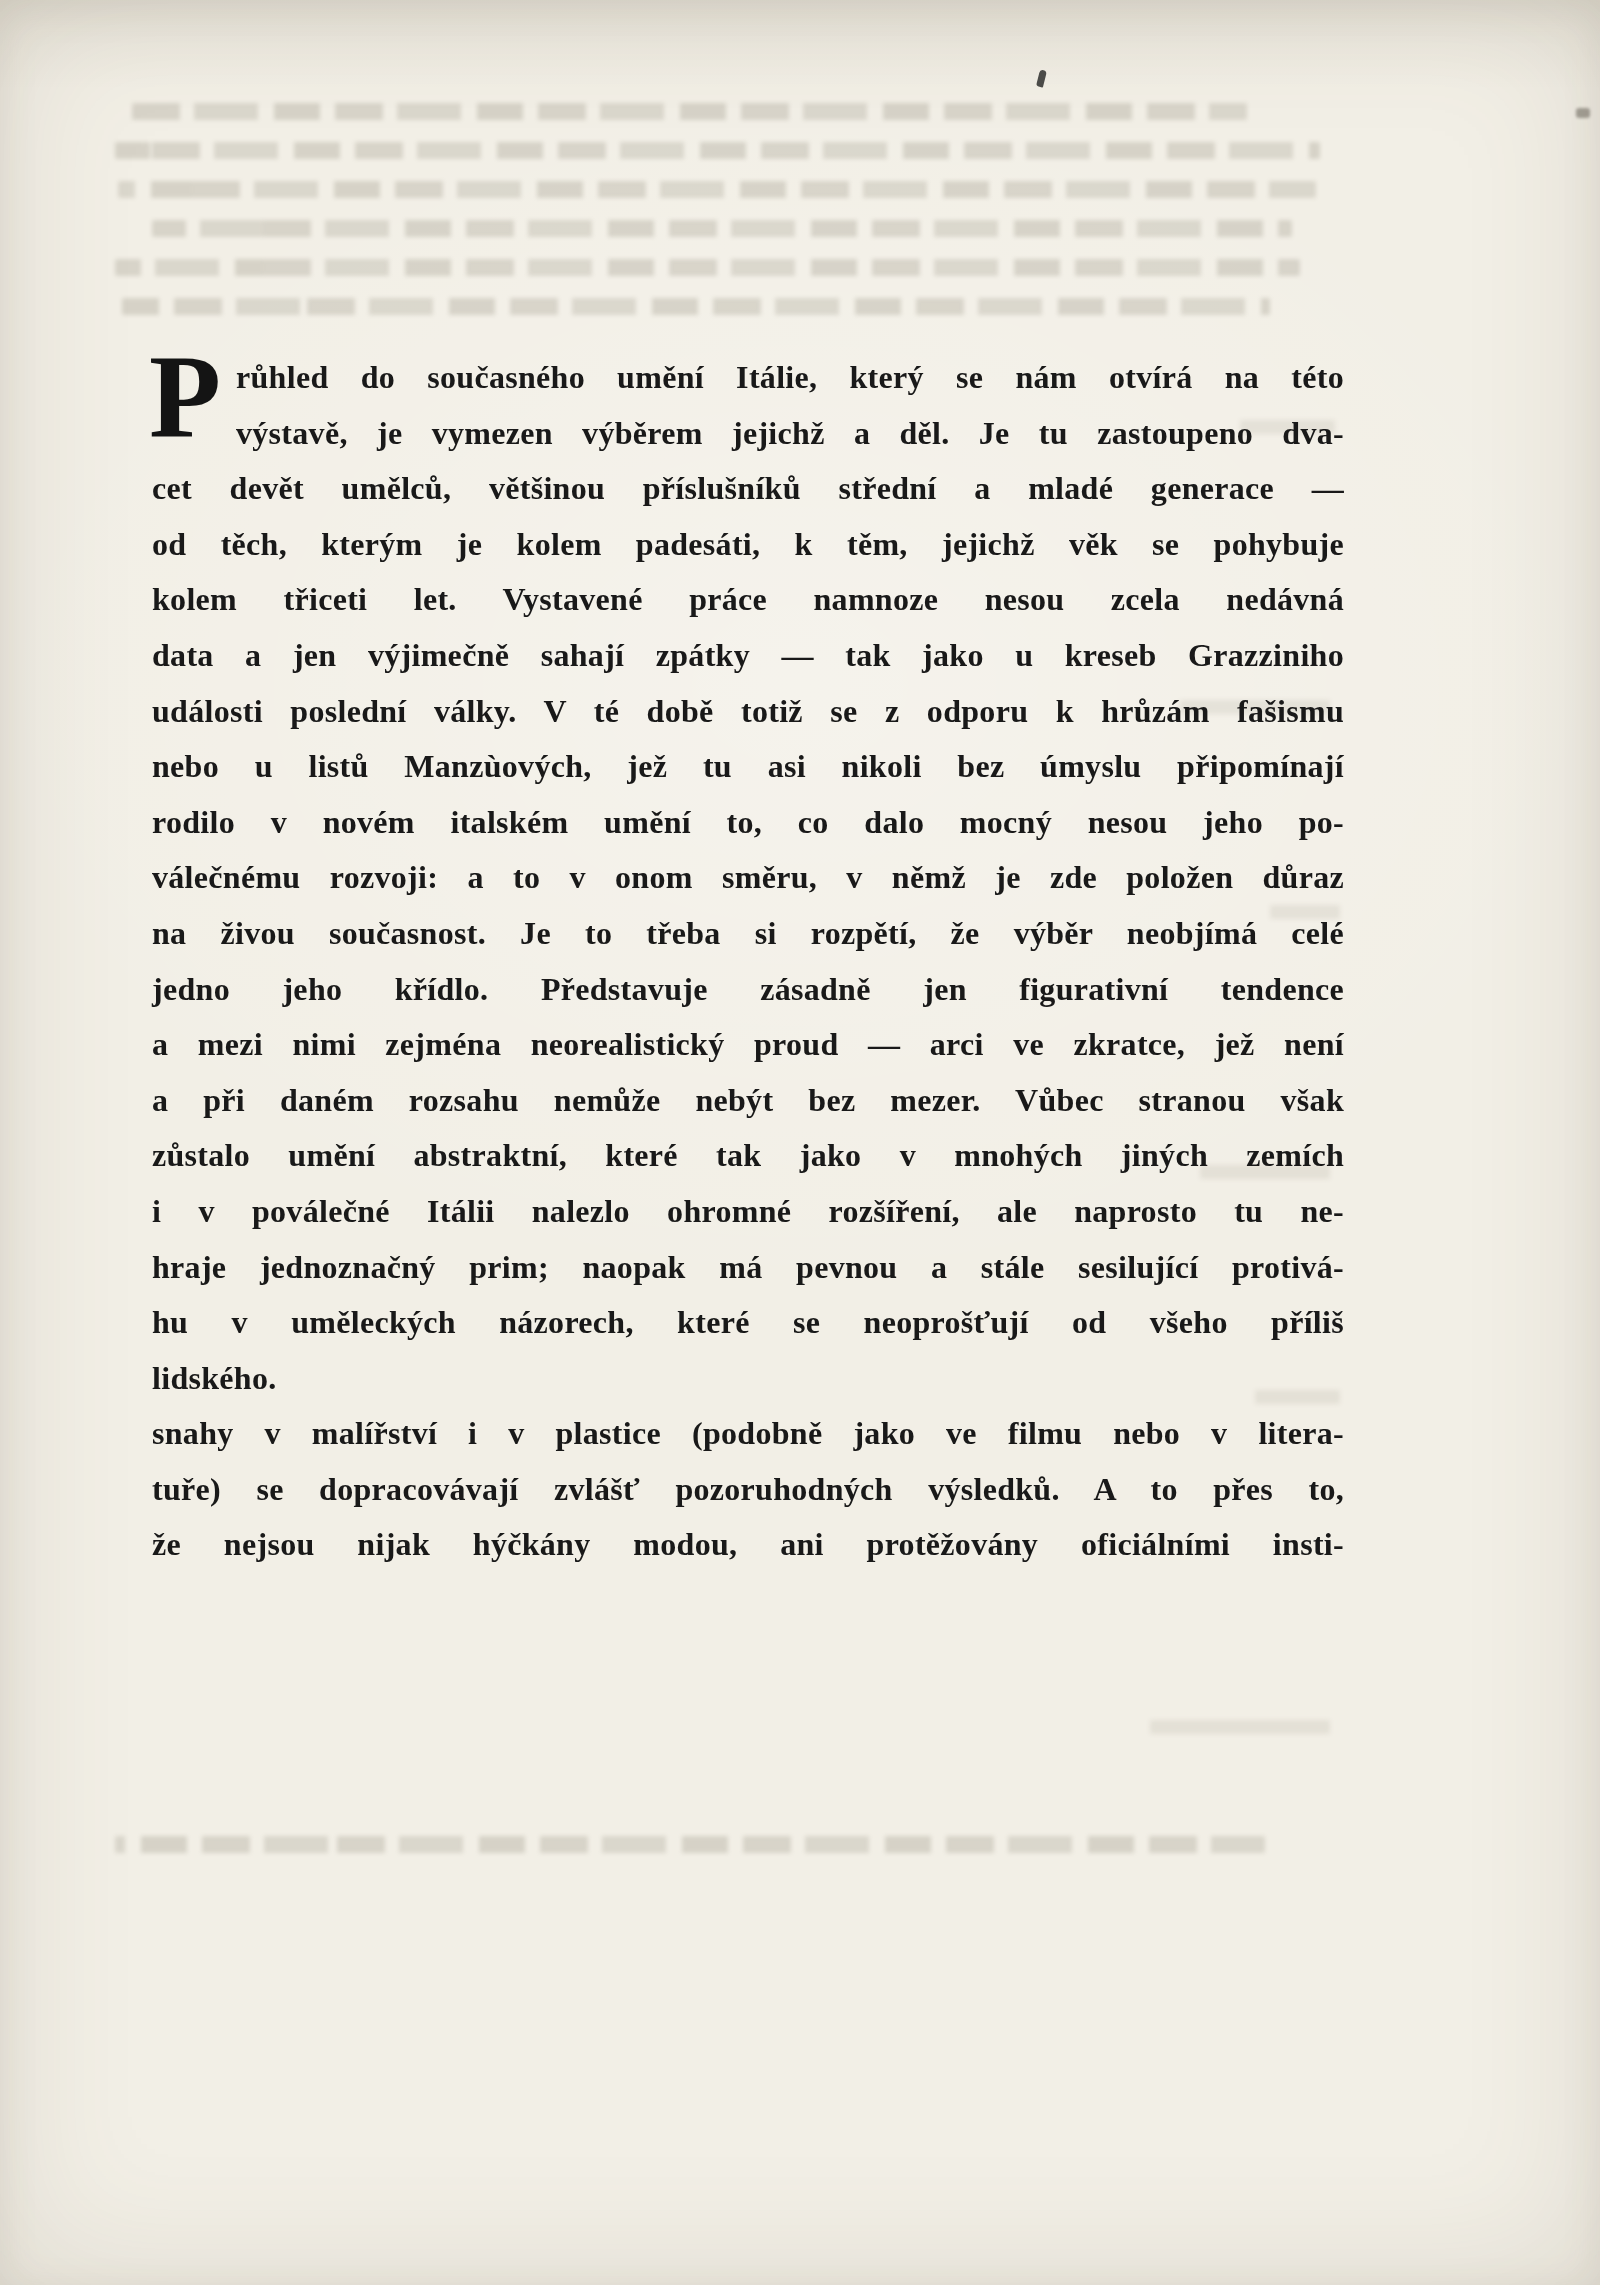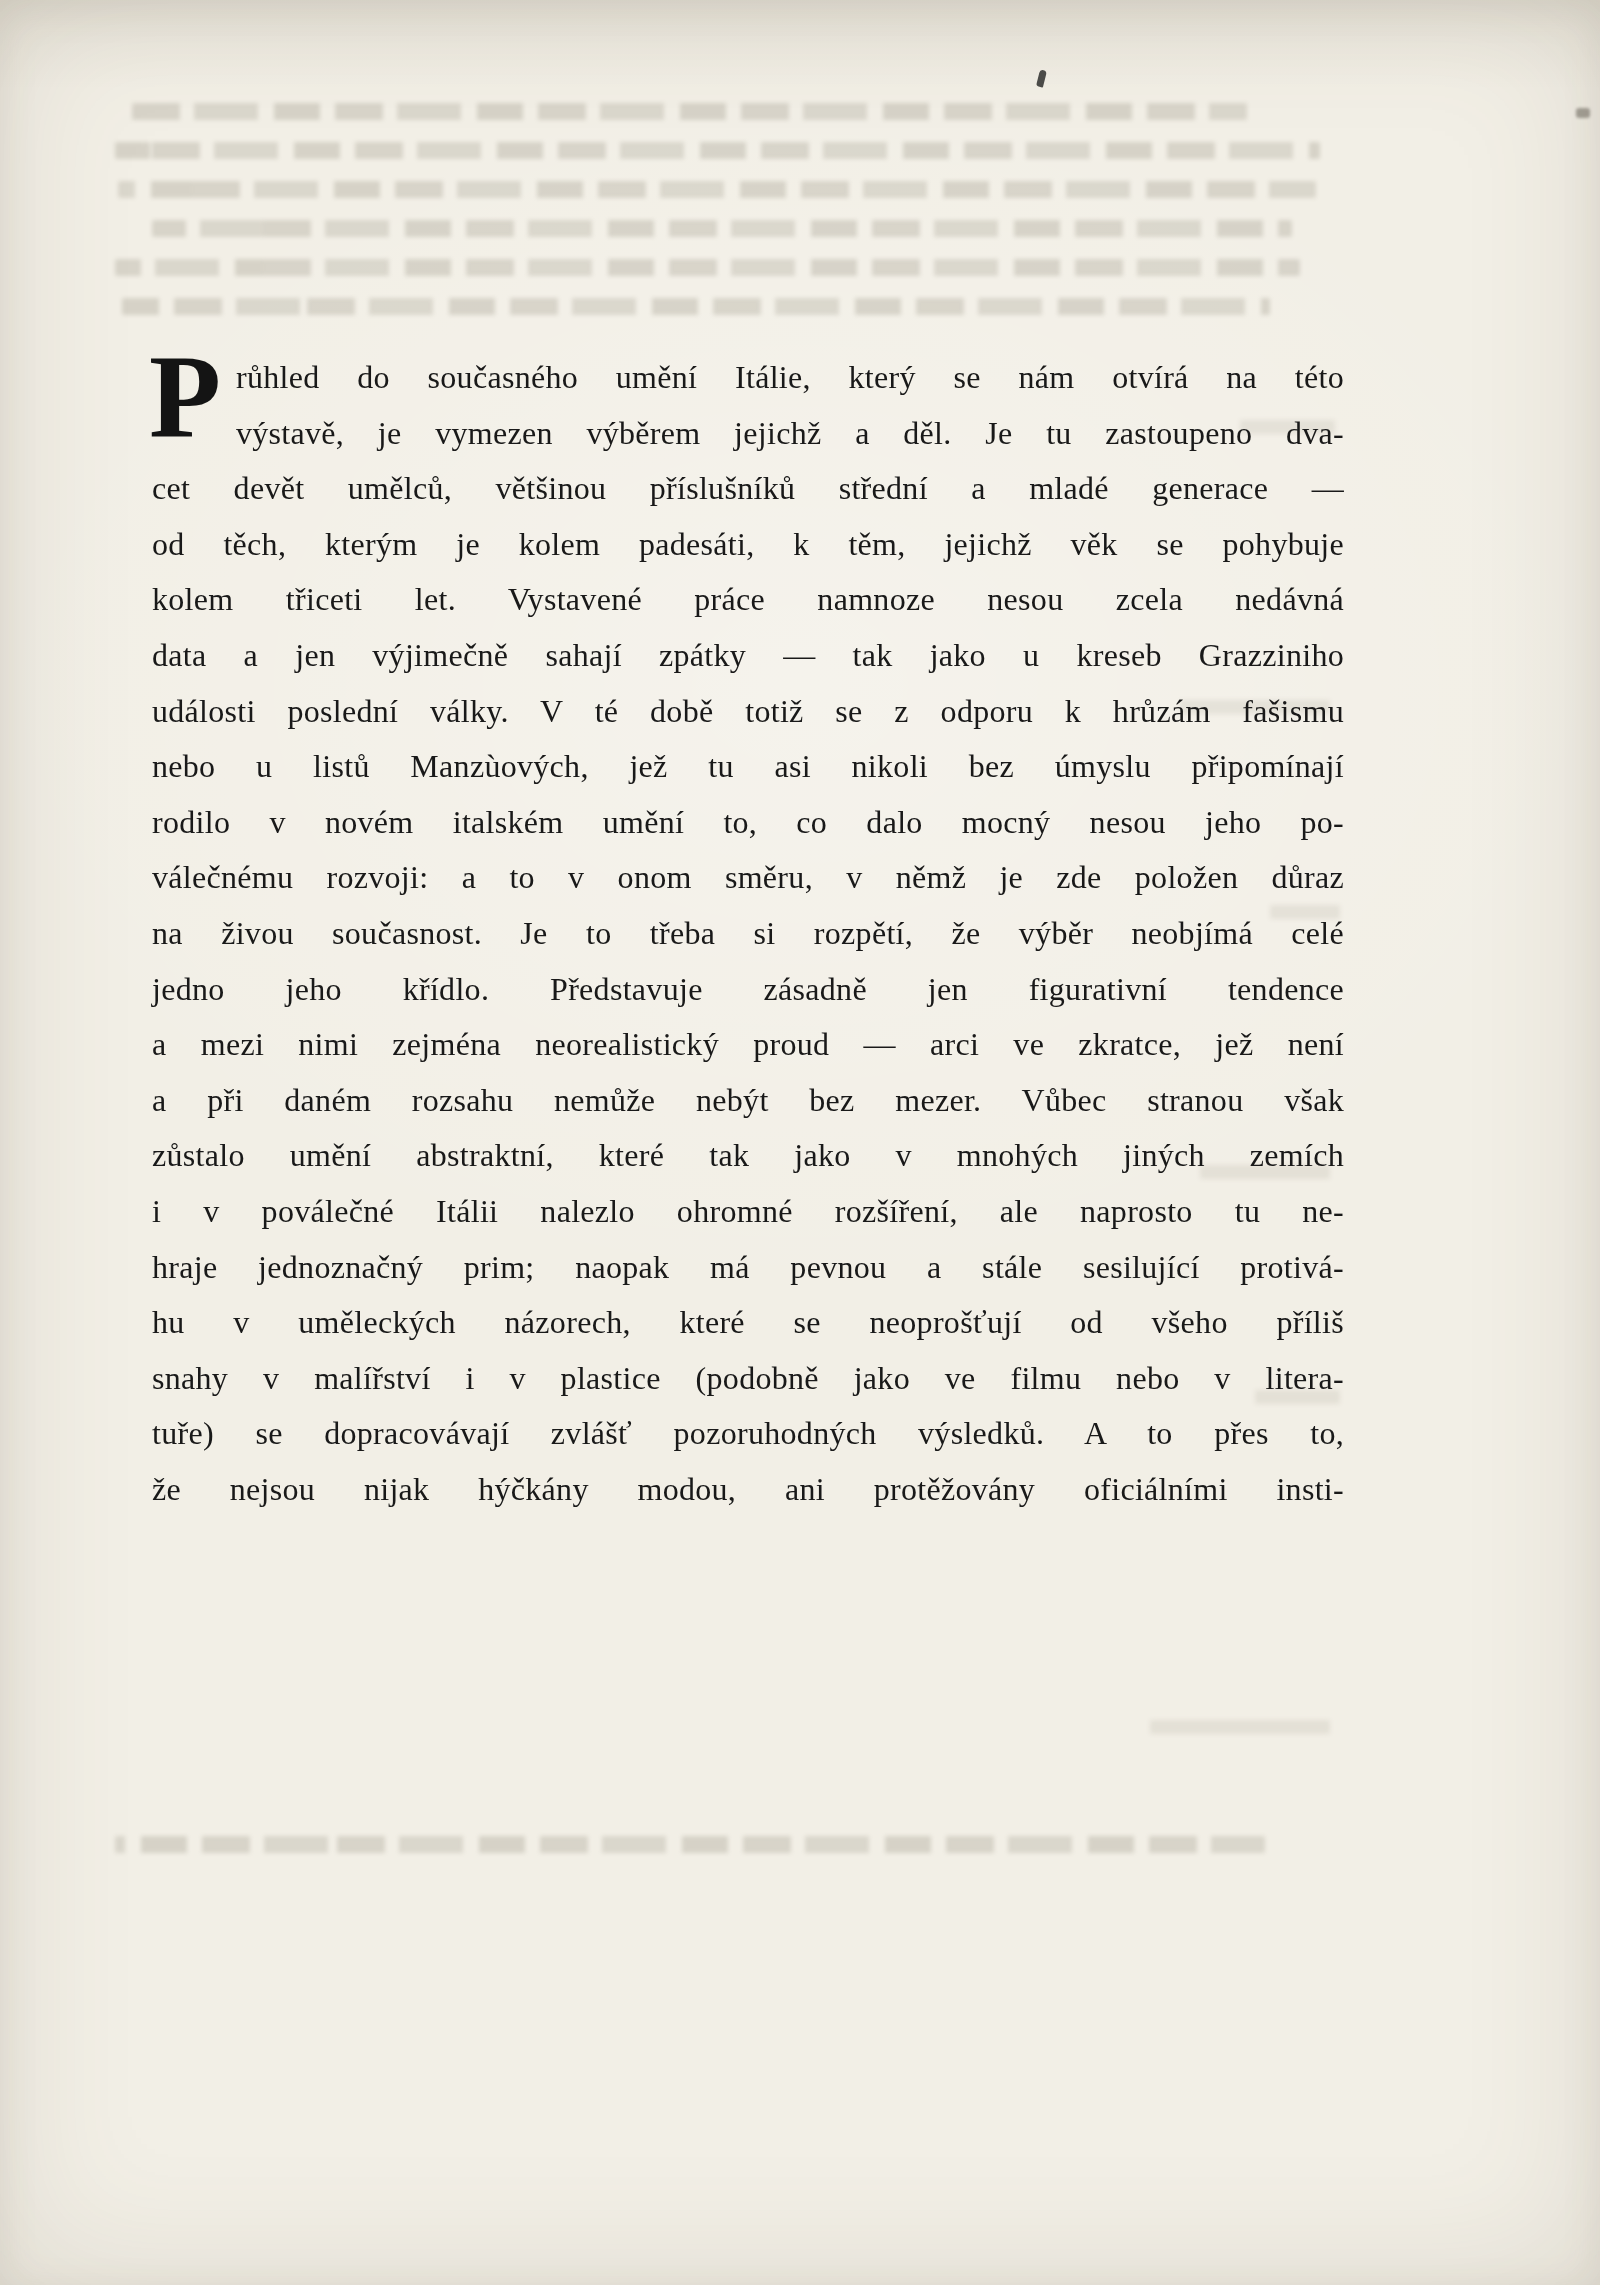--- a/index.html
+++ b/index.html
@@ -30,21 +30,21 @@
   .text-block {
     position: absolute;
     left: 152px;
     top: 350px;
     width: 1192px;
     color: #191919;
   }
 
   .line {
     font-size: 32px;
-    font-weight: 400;
+    font-weight: 700;
     line-height: 55.6px;
     letter-spacing: 0.3px;
     word-spacing: 2px;
     text-align: justify;
     text-align-last: justify;
     white-space: normal;
   }
   .line.dropcap-indent {
     margin-left: 84px;
   }
@@ -148,20 +148,21 @@
         <div class="line">rodilo v novém italském umění to, co dalo mocný nesou jeho po-</div>
         <div class="line">válečnému rozvoji: a to v onom směru, v němž je zde položen důraz</div>
         <div class="line">na živou současnost. Je to třeba si rozpětí, že výběr neobjímá celé</div>
         <div class="line">jedno jeho křídlo. Představuje zásadně jen figurativní tendence</div>
         <div class="line">a mezi nimi zejména neorealistický proud — arci ve zkratce, jež není</div>
         <div class="line">a při daném rozsahu nemůže nebýt bez mezer. Vůbec stranou však</div>
         <div class="line">zůstalo umění abstraktní, které tak jako v mnohých jiných zemích</div>
         <div class="line">i v poválečné Itálii nalezlo ohromné rozšíření, ale naprosto tu ne-</div>
         <div class="line">hraje jednoznačný prim; naopak má pevnou a stále sesilující protivá-</div>
         <div class="line">hu v uměleckých názorech, které se neoprošťují od všeho příliš</div>
+        <div class="line no-justify-last">lidského.</div>
       </div>
     <div id="para-1">
         <div class="line">snahy v malířství i v plastice (podobně jako ve filmu nebo v litera-</div>
         <div class="line">tuře) se dopracovávají zvlášť pozoruhodných výsledků. A to přes to,</div>
         <div class="line">že nejsou nijak hýčkány modou, ani protěžovány oficiálními insti-</div>
       </div>
   </div>
 
 </div>
 

